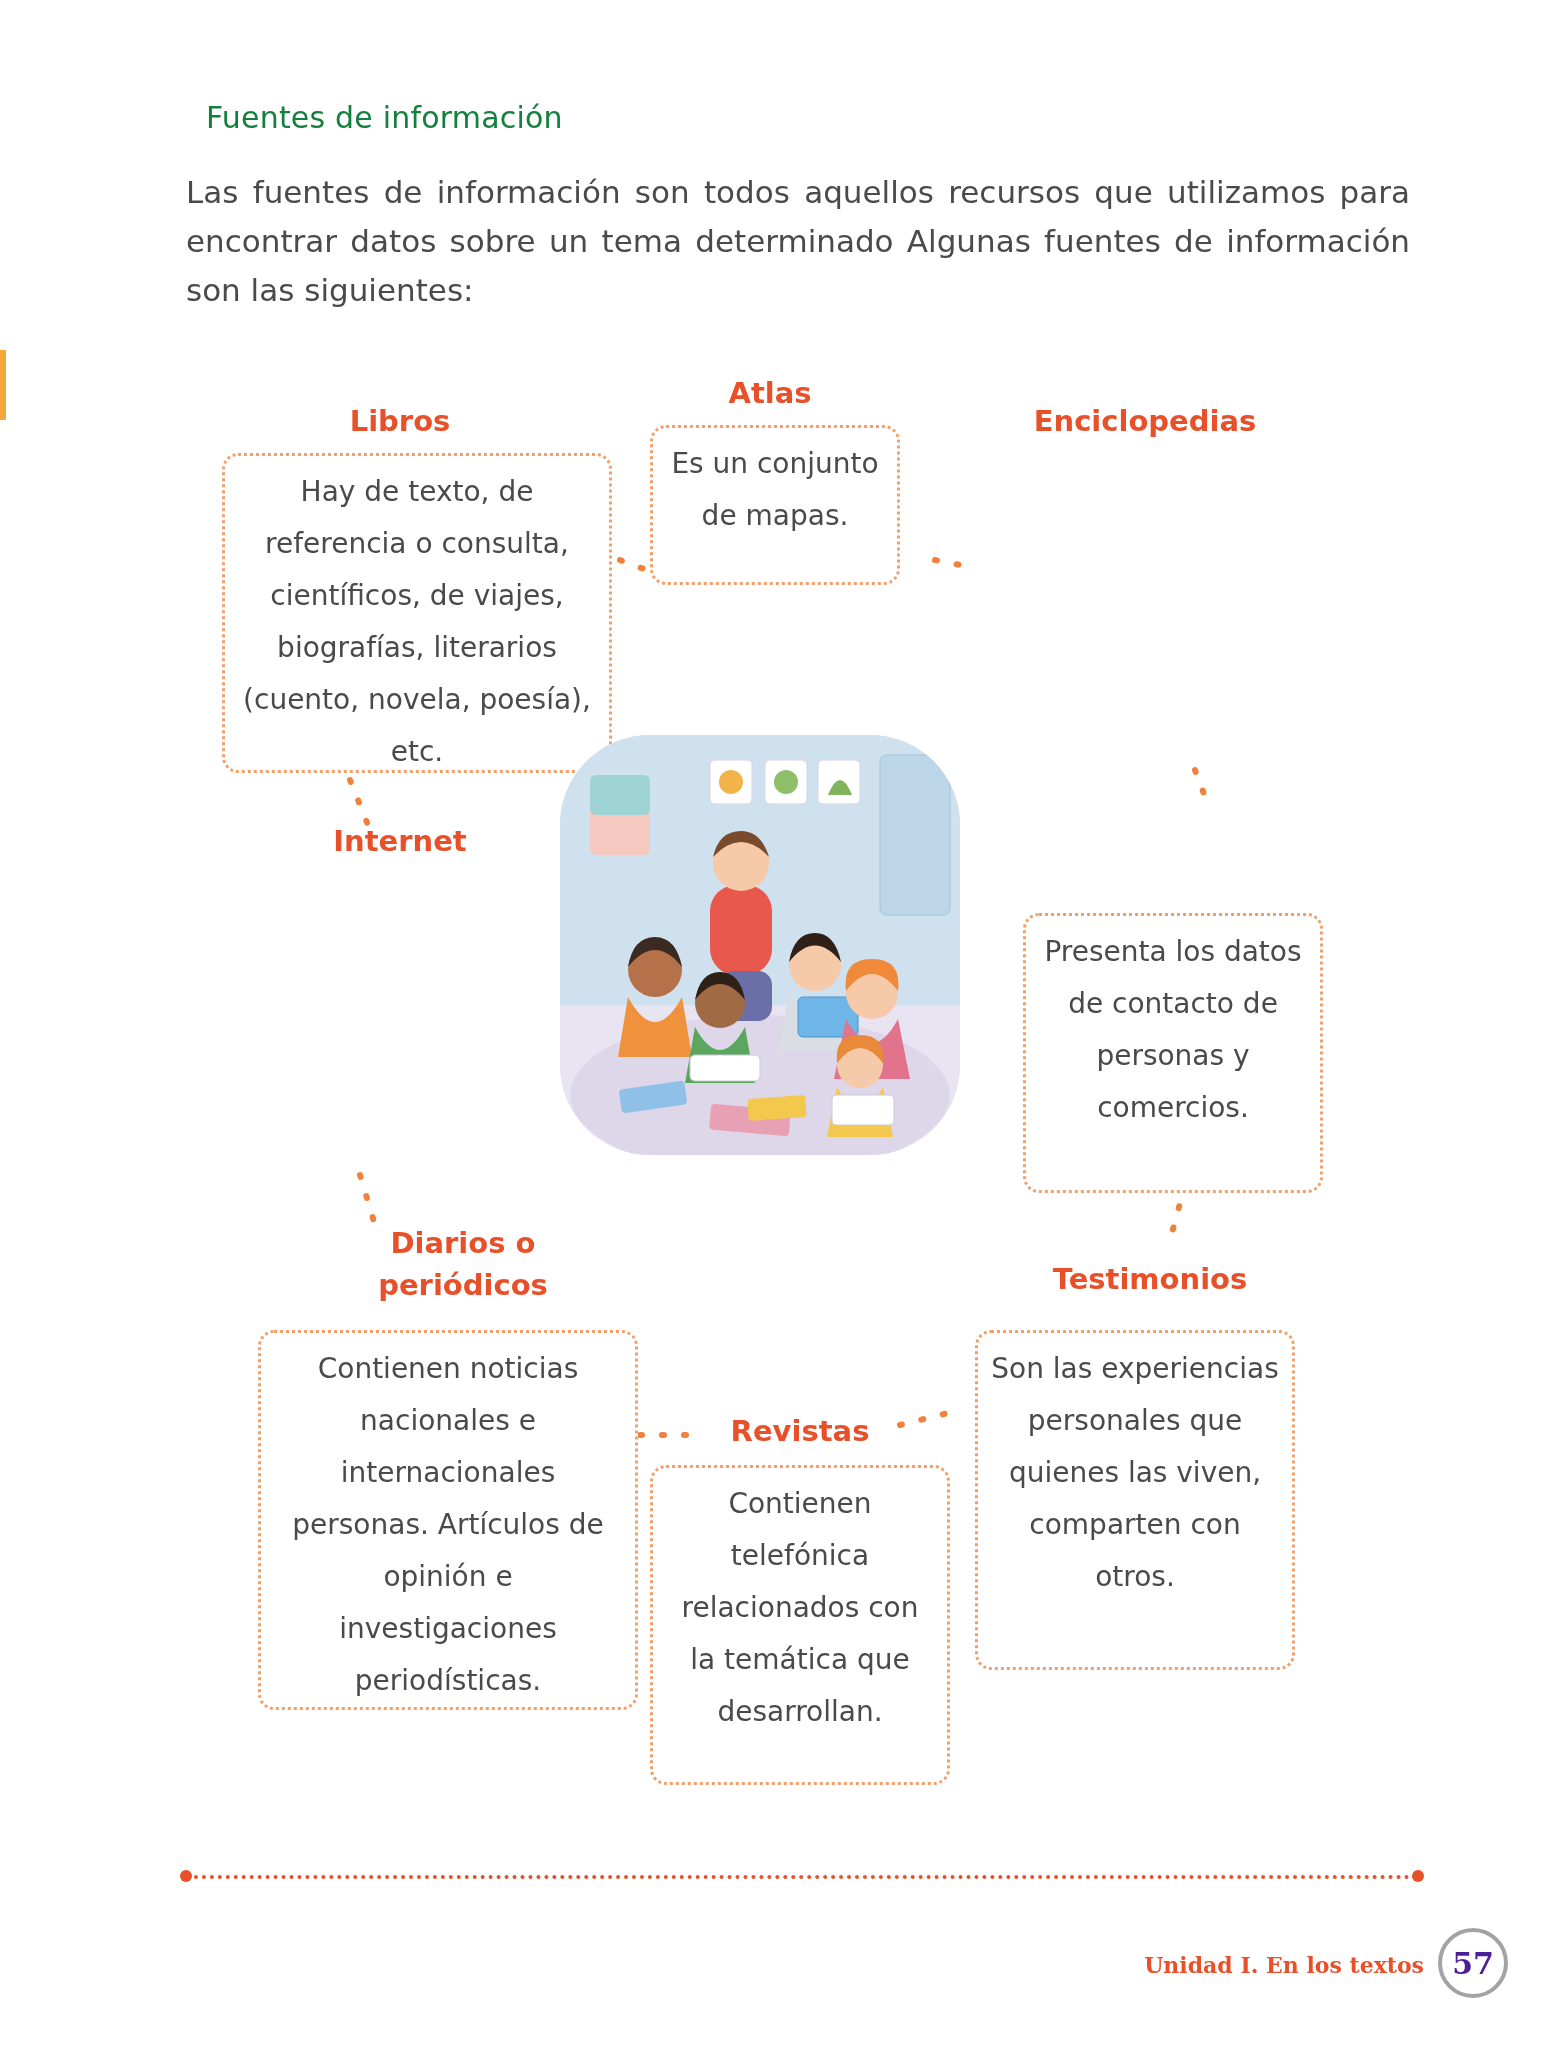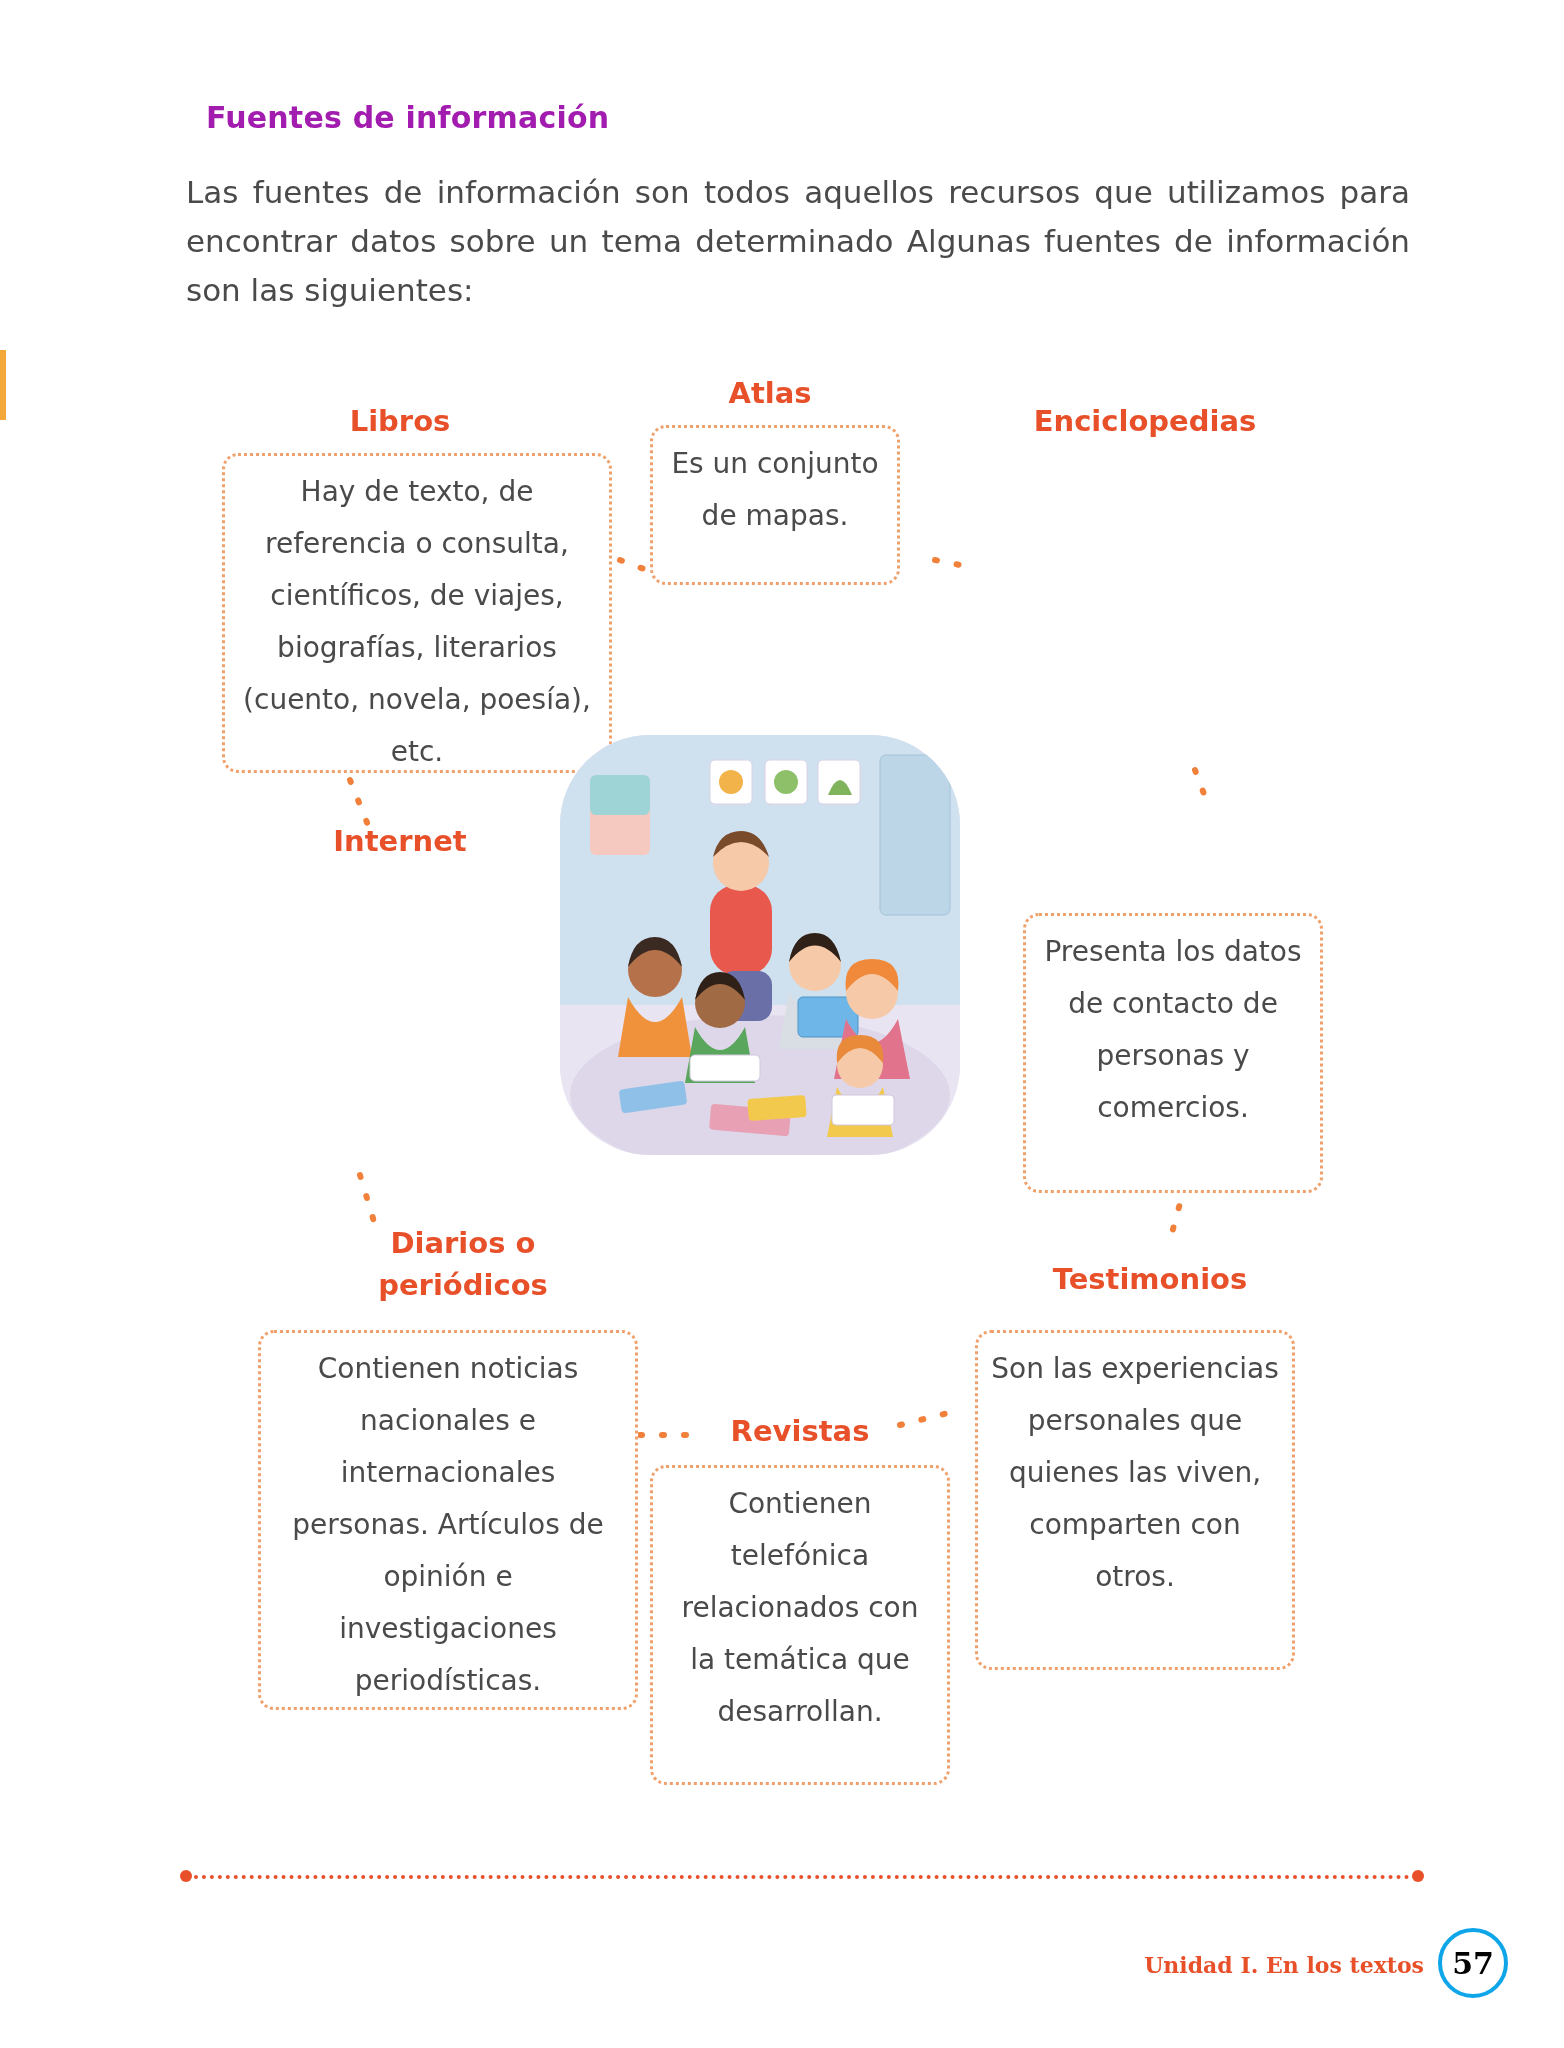--- a/index.html
+++ b/index.html
@@ -20,22 +20,22 @@
     position: absolute;
     inset: 0;
   }
 
   
   .section-title {
     position: absolute;
     left: 206px;
     top: 100px;
     font-size: 30px;
-    font-weight: bold;
-    color: #a21caf;
+    font-weight: normal;
+    color: #15803d;
     letter-spacing: 0.2px;
   }
 
   .intro {
     position: absolute;
     left: 186px;
     top: 168px;
     width: 1224px;
     font-size: 31px;
     line-height: 49px;
@@ -108,22 +108,22 @@
     color: #e8502a;
     font-family: "DejaVu Serif", serif;
   }
   .page-number {
     position: absolute;
     right: 56px;
     top: 1928px;
     width: 62px;
     height: 62px;
     border-radius: 50%;
-    border: 4px solid #0ea5e9;
-    color: #000000;
+    border: 4px solid #a3a3a3;
+    color: #4c1d95;
     font-weight: bold;
     font-size: 30px;
     display: flex;
     align-items: center;
     justify-content: center;
     font-family: "DejaVu Serif", serif;
   }
   .edge-mark {
     position: absolute;
     left: 0;

